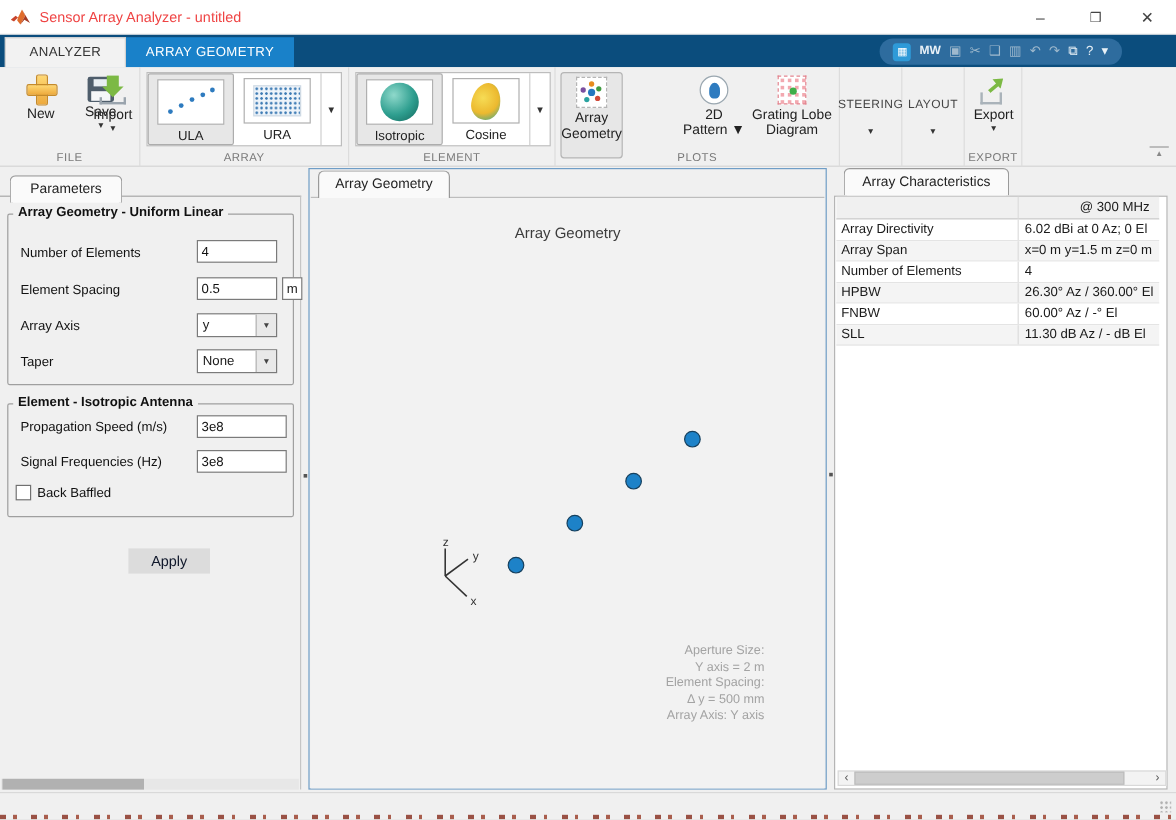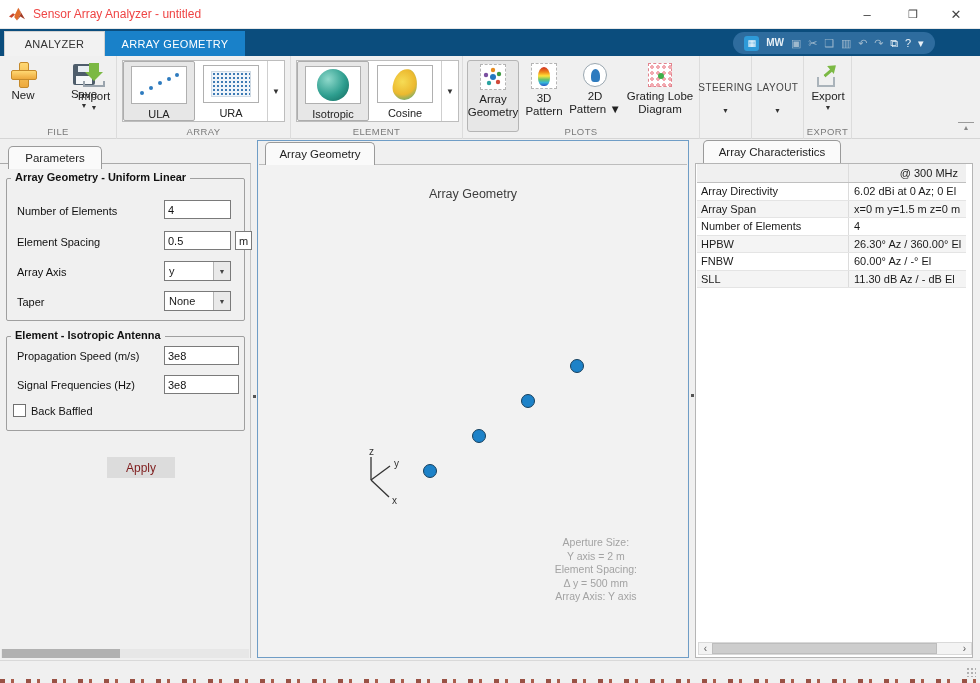--- a/index.html
+++ b/index.html
@@ -113,33 +113,33 @@
   .tinput{position:absolute;width:67px;height:19px;border:1px solid #7a7a7a;background:#fff;
           font-family:"Liberation Sans",sans-serif;font-size:11px;padding:0 3px;color:#111;}
   .unitbox{position:absolute;width:17px;height:19px;border:1px solid #7a7a7a;background:#fff;
            display:flex;align-items:center;justify-content:center;font-size:11px;}
   .tselect{position:absolute;width:67px;height:20px;border:1px solid #7a7a7a;background:#fff;display:flex;}
   .tselect .val{flex:1;display:flex;align-items:center;padding-left:4px;font-size:11px;}
   .tselect .arrbox{width:17px;background:#e9e9e9;border-left:1px solid #b5b5b5;display:flex;
                    align-items:center;justify-content:center;font-size:7px;color:#444;}
   .checkbox{position:absolute;width:13px;height:13px;background:#fff;border:1px solid #707070;}
   .apply-btn{position:absolute;left:107px;top:293px;width:68px;height:21px;background:#dcdcdc;
-             color:#7f1d1d;font-size:12px;display:flex;align-items:center;justify-content:center;}
+             color:#0f172a;font-size:12px;display:flex;align-items:center;justify-content:center;}
   .hsb{position:absolute;background:#e7e7e7;}
   .hsb .thumb{position:absolute;background:#b1b1b1;}
 
   
   .center-panel{position:absolute;left:257px;top:140px;width:432px;height:518px;
                 border:1px solid #6f9dc6;background:#f0f0f0;}
   .center-tab{left:7px;top:1px;width:110px;}
   .plot-area{position:absolute;left:1px;top:23px;width:428px;height:493px;background:#f2f2f2;
              border-top:1px solid #bdbdbd;}
   .plot-title{position:absolute;left:0;top:22px;width:100%;text-align:center;font-size:12.5px;color:#3c3c3c;}
   .dot{position:absolute;width:14px;height:14px;border-radius:50%;background:#1d82c8;border:1px solid #16405e;}
-  .annot{position:absolute;right:50px;top:371px;text-align:center;color:#a3a3a3;font-size:10.5px;line-height:13.5px;}
+  .annot{position:absolute;right:50px;top:371px;text-align:right;color:#a3a3a3;font-size:10.5px;line-height:13.5px;}
 
   
   .right-panel{position:absolute;left:695px;top:140px;width:329px;height:520px;}
   .right-tab{left:8px;top:0;width:138px;}
   .right-body{position:absolute;left:0;top:23px;width:278px;height:495px;background:#fff;
               border:1px solid #b5b5b5;}
   .ctable{position:absolute;left:1px;top:0;width:269px;}
   .crow{display:flex;height:17.5px;align-items:center;border-bottom:1px solid #e4e4e4;background:#fff;}
   .crow:nth-child(odd){background:#f4f4f4;}
   .crow.header{height:19px;background:#f0f0f0;border-bottom:1px solid #c0c0c0;}
@@ -193,21 +193,21 @@
       <span class="qi">↷</span>
       <span class="qi bright">⧉</span>
       <span class="qi bright">?</span>
       <span class="qi bright">▾</span>
     </div>
   </div>
 
   <div class="toolbar">
 
     <div class="tsection" style="left:0;width:117px;">
-      <div class="bigbtn" style="left:3px;top:6px;justify-content:space-between;">
+      <div class="bigbtn" style="left:14px;top:6px;justify-content:space-between;">
         <span class="icon-plus"></span>
         <span class="blabel">New</span>
       </div>
       <div class="bigbtn" style="left:40px;top:8px;margin-left:24px;">
         <span class="icon-floppy"></span>
         <span class="blabel">Save</span>
         <span class="ddv">▼</span>
       </div>
       <div class="bigbtn" style="left:74px;top:7px;">
         <span class="icon-import">
@@ -273,27 +273,20 @@
             <circle cx="10" cy="3" r="2.2" fill="#e78b1e"></circle>
             <circle cx="16" cy="7" r="2.2" fill="#3f9b41"></circle>
             <circle cx="15" cy="15" r="2.2" fill="#d04a3a"></circle>
             <circle cx="6" cy="16" r="2.2" fill="#2aa3a0"></circle>
             <circle cx="3" cy="8" r="2.2" fill="#7a4fa0"></circle>
           </svg>
         </span>
         <span class="plabel">Array
 Geometry</span>
       </div>
-      <div class="plotbtn" style="left:58px;width:46px;">
-        <span class="picon frame-dash">
-            <span class="icon-jet"></span>
-          </span>
-        <span class="plabel">3D
-Pattern</span>
-      </div>
       <div class="plotbtn" style="left:105px;width:54px;">
         <span class="icon-2d">
             <i></i>
           </span>
         <span class="plabel">2D
 Pattern ▼</span>
       </div>
       <div class="plotbtn" style="left:160px;width:74px;">
         <span class="icon-grating">
             <i></i>

